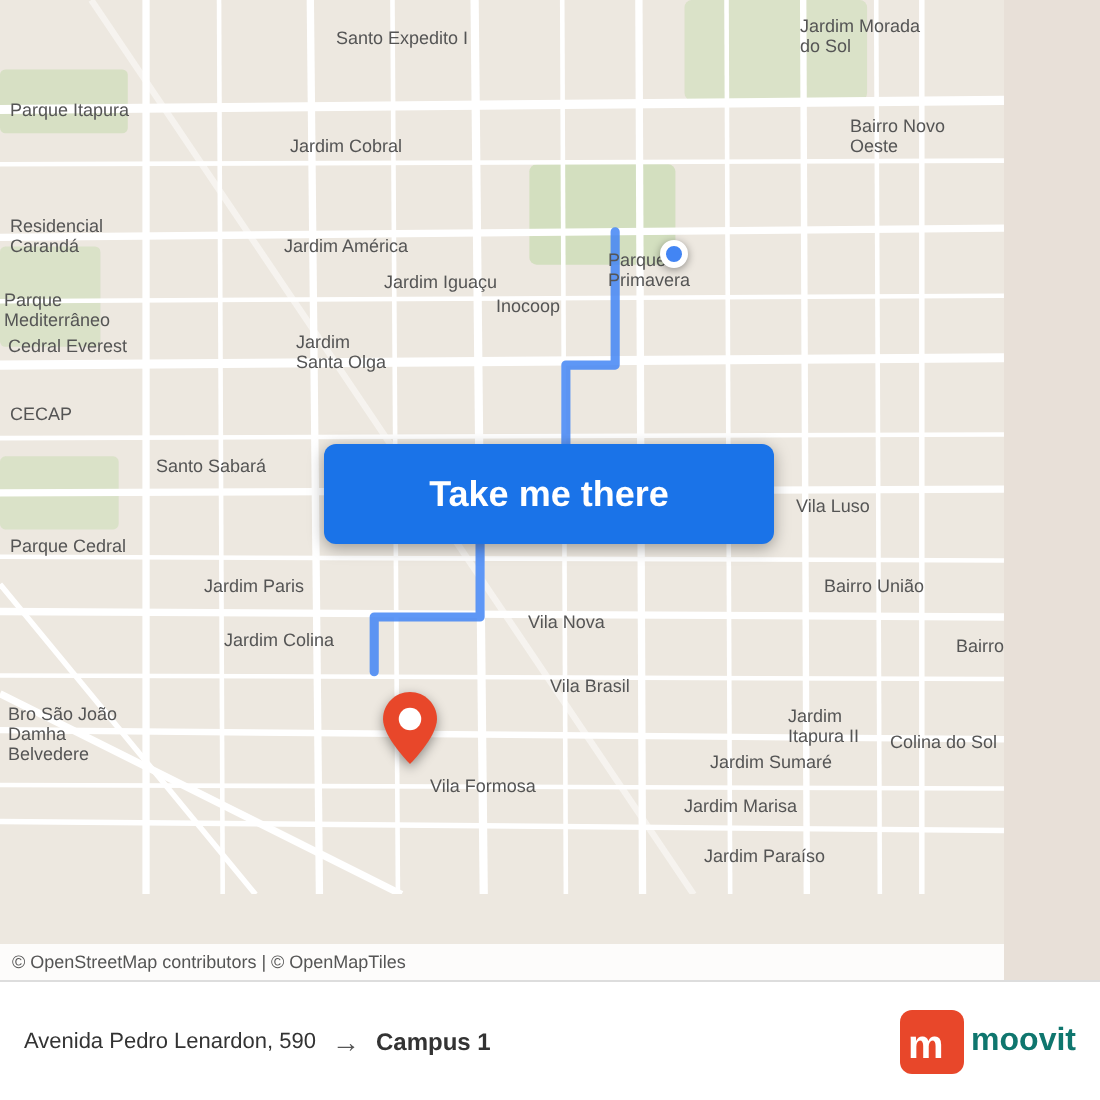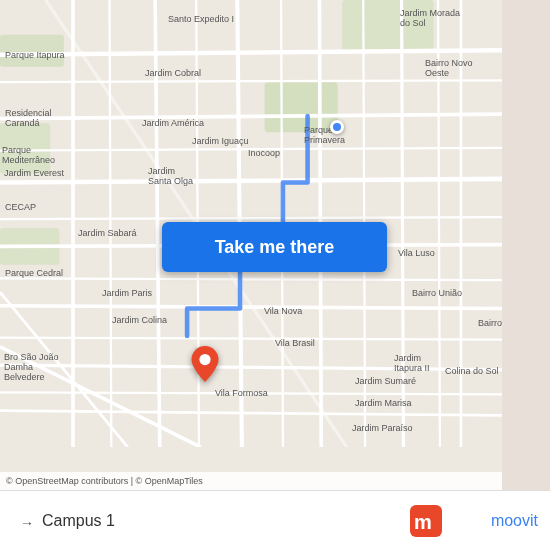--- a/index.html
+++ b/index.html
@@ -114,41 +114,40 @@
       font-weight: 500;
     }
 
     .route-arrow {
       font-size: 14px;
       color: #555;
       margin: 0 8px;
     }
 
     .route-to {
-      font-size: 16px;
+      font-size: 12px;
       color: #333;
-      font-weight: 400;
+      font-weight: 700;
     }
 
     .route-row {
       display: flex;
       align-items: center;
     }
 
     .moovit-logo {
       display: flex;
       align-items: center;
       gap: 4px;
     }
 
     .moovit-text {
       font-size: 16px;
-      font-weight: normal;
-      color: #3b82f6;
-      margin-left: 45px;
+      font-weight: bold;
+      color: #0f766e;
     }
 
     
     .area-label {
       position: absolute;
       font-size: 9px;
       color: #555;
       font-weight: 500;
       white-space: nowrap;
       z-index: 4;
@@ -220,42 +219,42 @@
   </svg>
 
   <div class="area-label" style="top:14px;left:168px">Santo Expedito I</div>
   <div class="area-label" style="top:8px;left:400px">Jardim Morada<br>do Sol</div>
   <div class="area-label" style="top:50px;left:5px">Parque Itapura</div>
   <div class="area-label" style="top:68px;left:145px">Jardim Cobral</div>
   <div class="area-label" style="top:58px;left:425px">Bairro Novo<br>Oeste</div>
   <div class="area-label" style="top:108px;left:5px">Residencial<br>Carandá</div>
   <div class="area-label" style="top:118px;left:142px">Jardim América</div>
   <div class="area-label" style="top:145px;left:2px">Parque<br>Mediterrâneo</div>
-  <div class="area-label" style="top:168px;left:4px">Jardim Everest</div>
+  <div class="area-label" style="top:168px;left:4px">Cedral Everest</div>
   <div class="area-label" style="top:136px;left:192px">Jardim Iguaçu</div>
   <div class="area-label" style="top:148px;left:248px">Inocoop</div>
   <div class="area-label" style="top:166px;left:148px">Jardim<br>Santa Olga</div>
   <div class="area-label" style="top:125px;left:304px">Parque<br>Primavera</div>
   <div class="area-label" style="top:202px;left:5px">CECAP</div>
-  <div class="area-label" style="top:228px;left:78px">Jardim Sabará</div>
+  <div class="area-label" style="top:228px;left:78px">Santo Sabará</div>
   <div class="area-label-bold" style="top:248px;left:285px">Presidente<br>Prudente</div>
   <div class="area-label" style="top:248px;left:398px">Vila Luso</div>
   <div class="area-label" style="top:268px;left:5px">Parque Cedral</div>
   <div class="area-label" style="top:288px;left:102px">Jardim Paris</div>
   <div class="area-label" style="top:315px;left:112px">Jardim Colina</div>
   <div class="area-label" style="top:306px;left:264px">Vila Nova</div>
   <div class="area-label" style="top:288px;left:412px">Bairro União</div>
   <div class="area-label" style="top:338px;left:275px">Vila Brasil</div>
   <div class="area-label" style="top:318px;left:478px">Bairro Gr...</div>
   <div class="area-label" style="top:362px;left:4px">Damha<br>Belvedere</div>
   <div class="area-label" style="top:388px;left:215px">Vila Formosa</div>
   <div class="area-label" style="top:353px;left:394px">Jardim<br>Itapura II</div>
   <div class="area-label" style="top:376px;left:355px">Jardim Sumaré</div>
   <div class="area-label" style="top:366px;left:445px">Colina do Sol</div>
-  <div class="area-label" style="top:398px;left:355px">Jardim Marisa</div>
+  <div class="area-label" style="top:398px;left:342px">Jardim Marisa</div>
   <div class="area-label" style="top:423px;left:352px">Jardim Paraíso</div>
   <div class="area-label" style="top:352px;left:4px">Bro São João</div>
 
   <div class="marker-dot" style="top:120px;left:330px"></div>
 
   <div class="marker-pin" style="top:346px;left:191px">
     <svg viewBox="0 0 24 32" xmlns="http://www.w3.org/2000/svg">
       <path d="M12 0 C5.373 0 0 5.373 0 12 C0 20 12 32 12 32 C12 32 24 20 24 12 C24 5.373 18.627 0 12 0 Z" fill="#e8472a"></path>
       <circle cx="12" cy="12" r="5" fill="white"></circle>
     </svg>
@@ -264,20 +263,21 @@
   <button class="take-me-there-btn">Take me there</button>
 
   <div class="attribution">
     <span>© OpenStreetMap contributors | © OpenMapTiles</span>
   </div>
 </div>
 
 <div class="bottom-bar">
   <div class="bottom-bar-left">
     <div class="route-row">
+      <span class="route-from">Avenida Pedro Lenardon, 590</span>
       <span class="route-arrow">→</span>
       <span class="route-to">Campus 1</span>
     </div>
   </div>
   <div class="moovit-logo">
 
     <svg width="32" height="32" viewBox="0 0 32 32" xmlns="http://www.w3.org/2000/svg">
       <rect width="32" height="32" rx="6" fill="#e8472a"></rect>
       <text x="4" y="24" font-size="20" fill="white" font-weight="bold" font-family="Arial">m</text>
     </svg>

